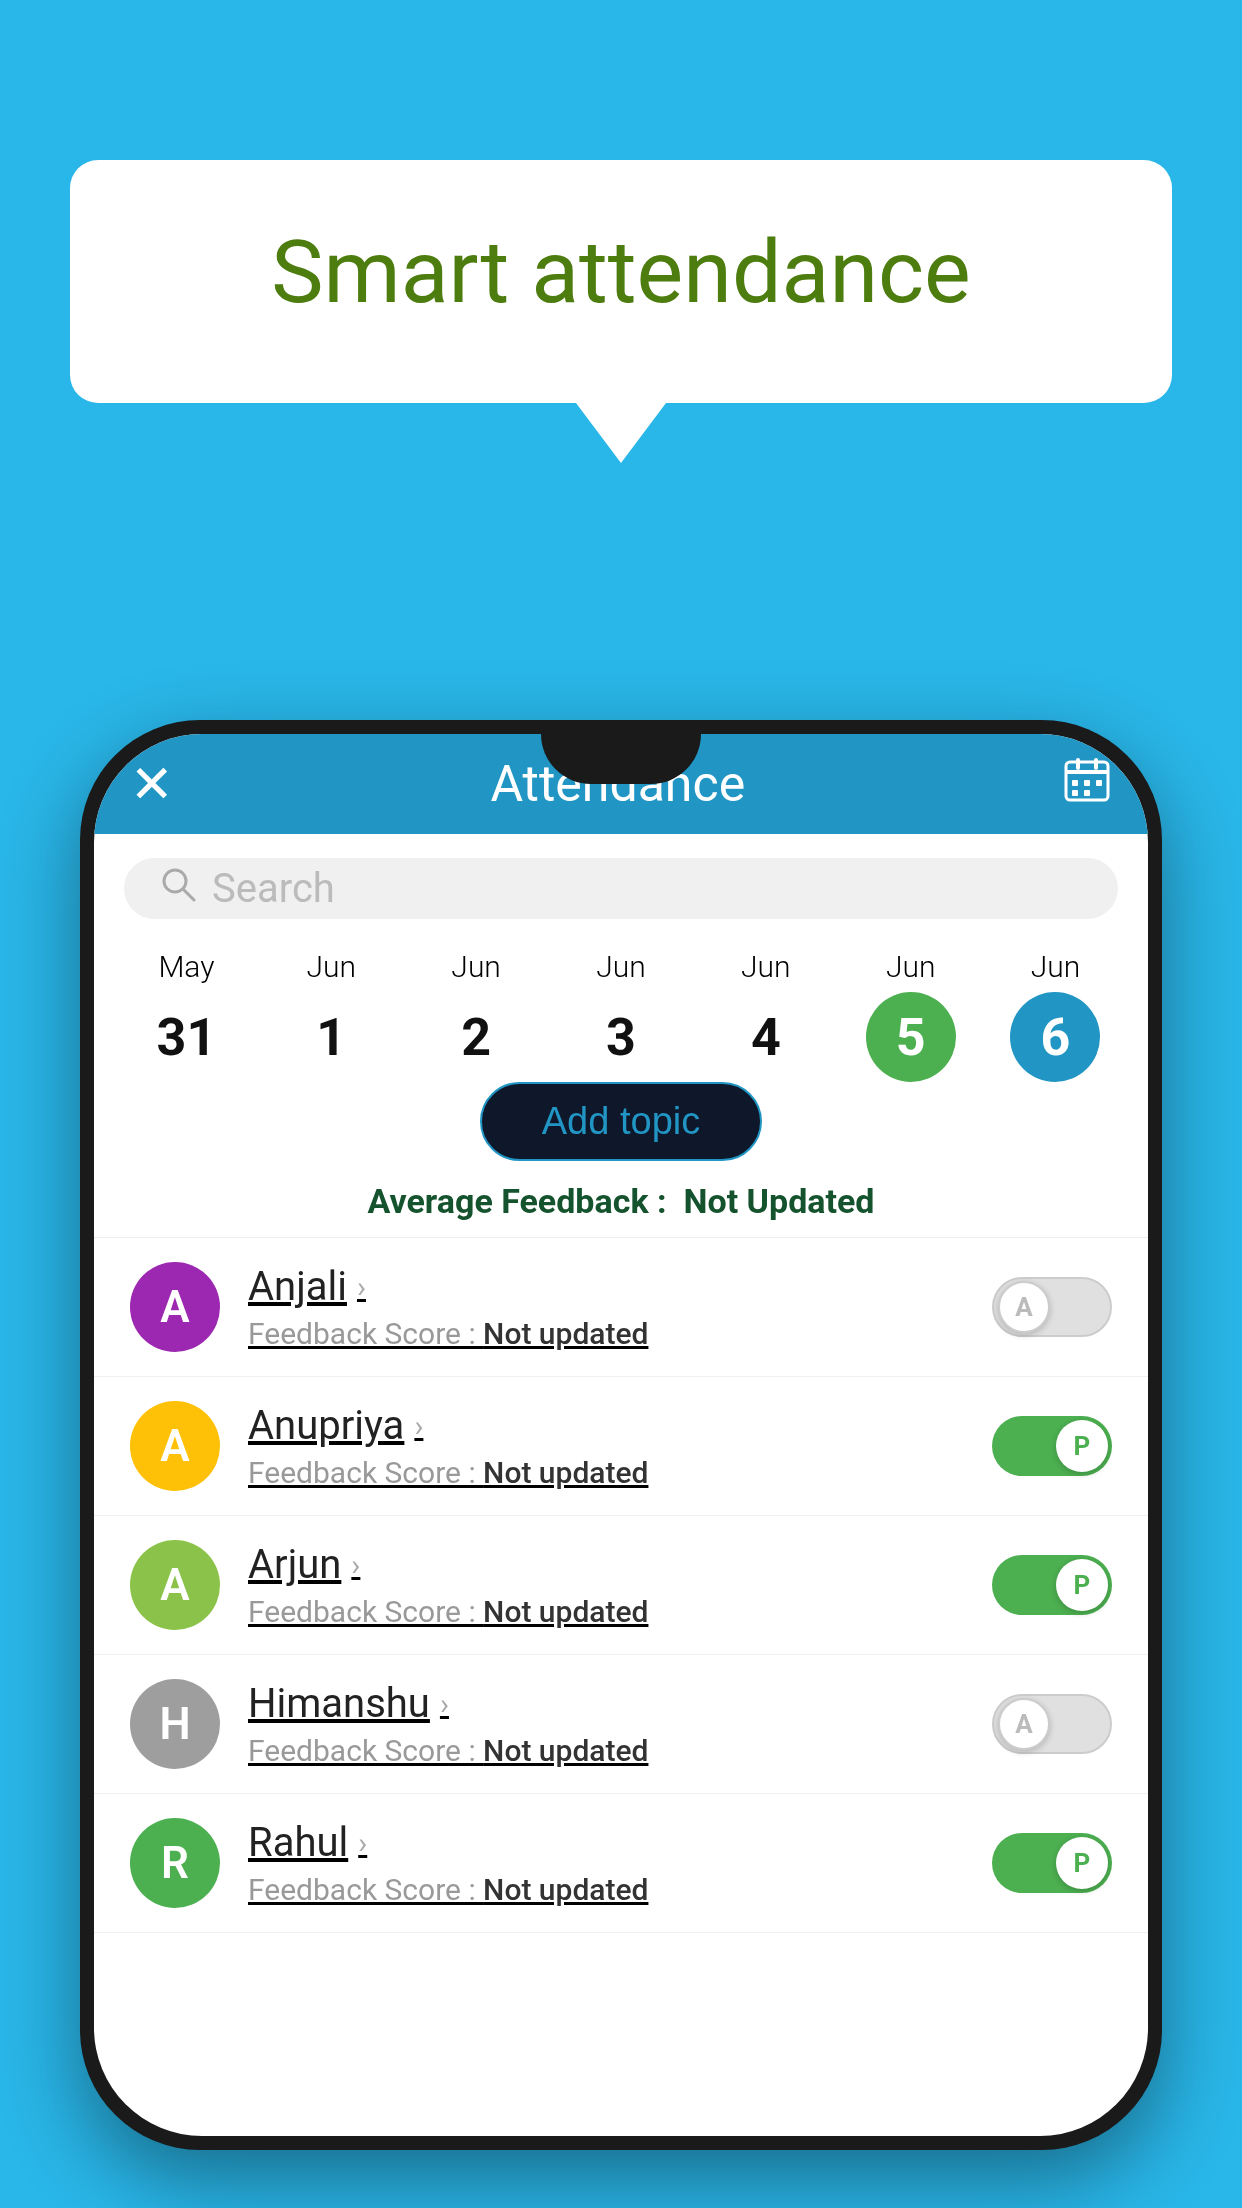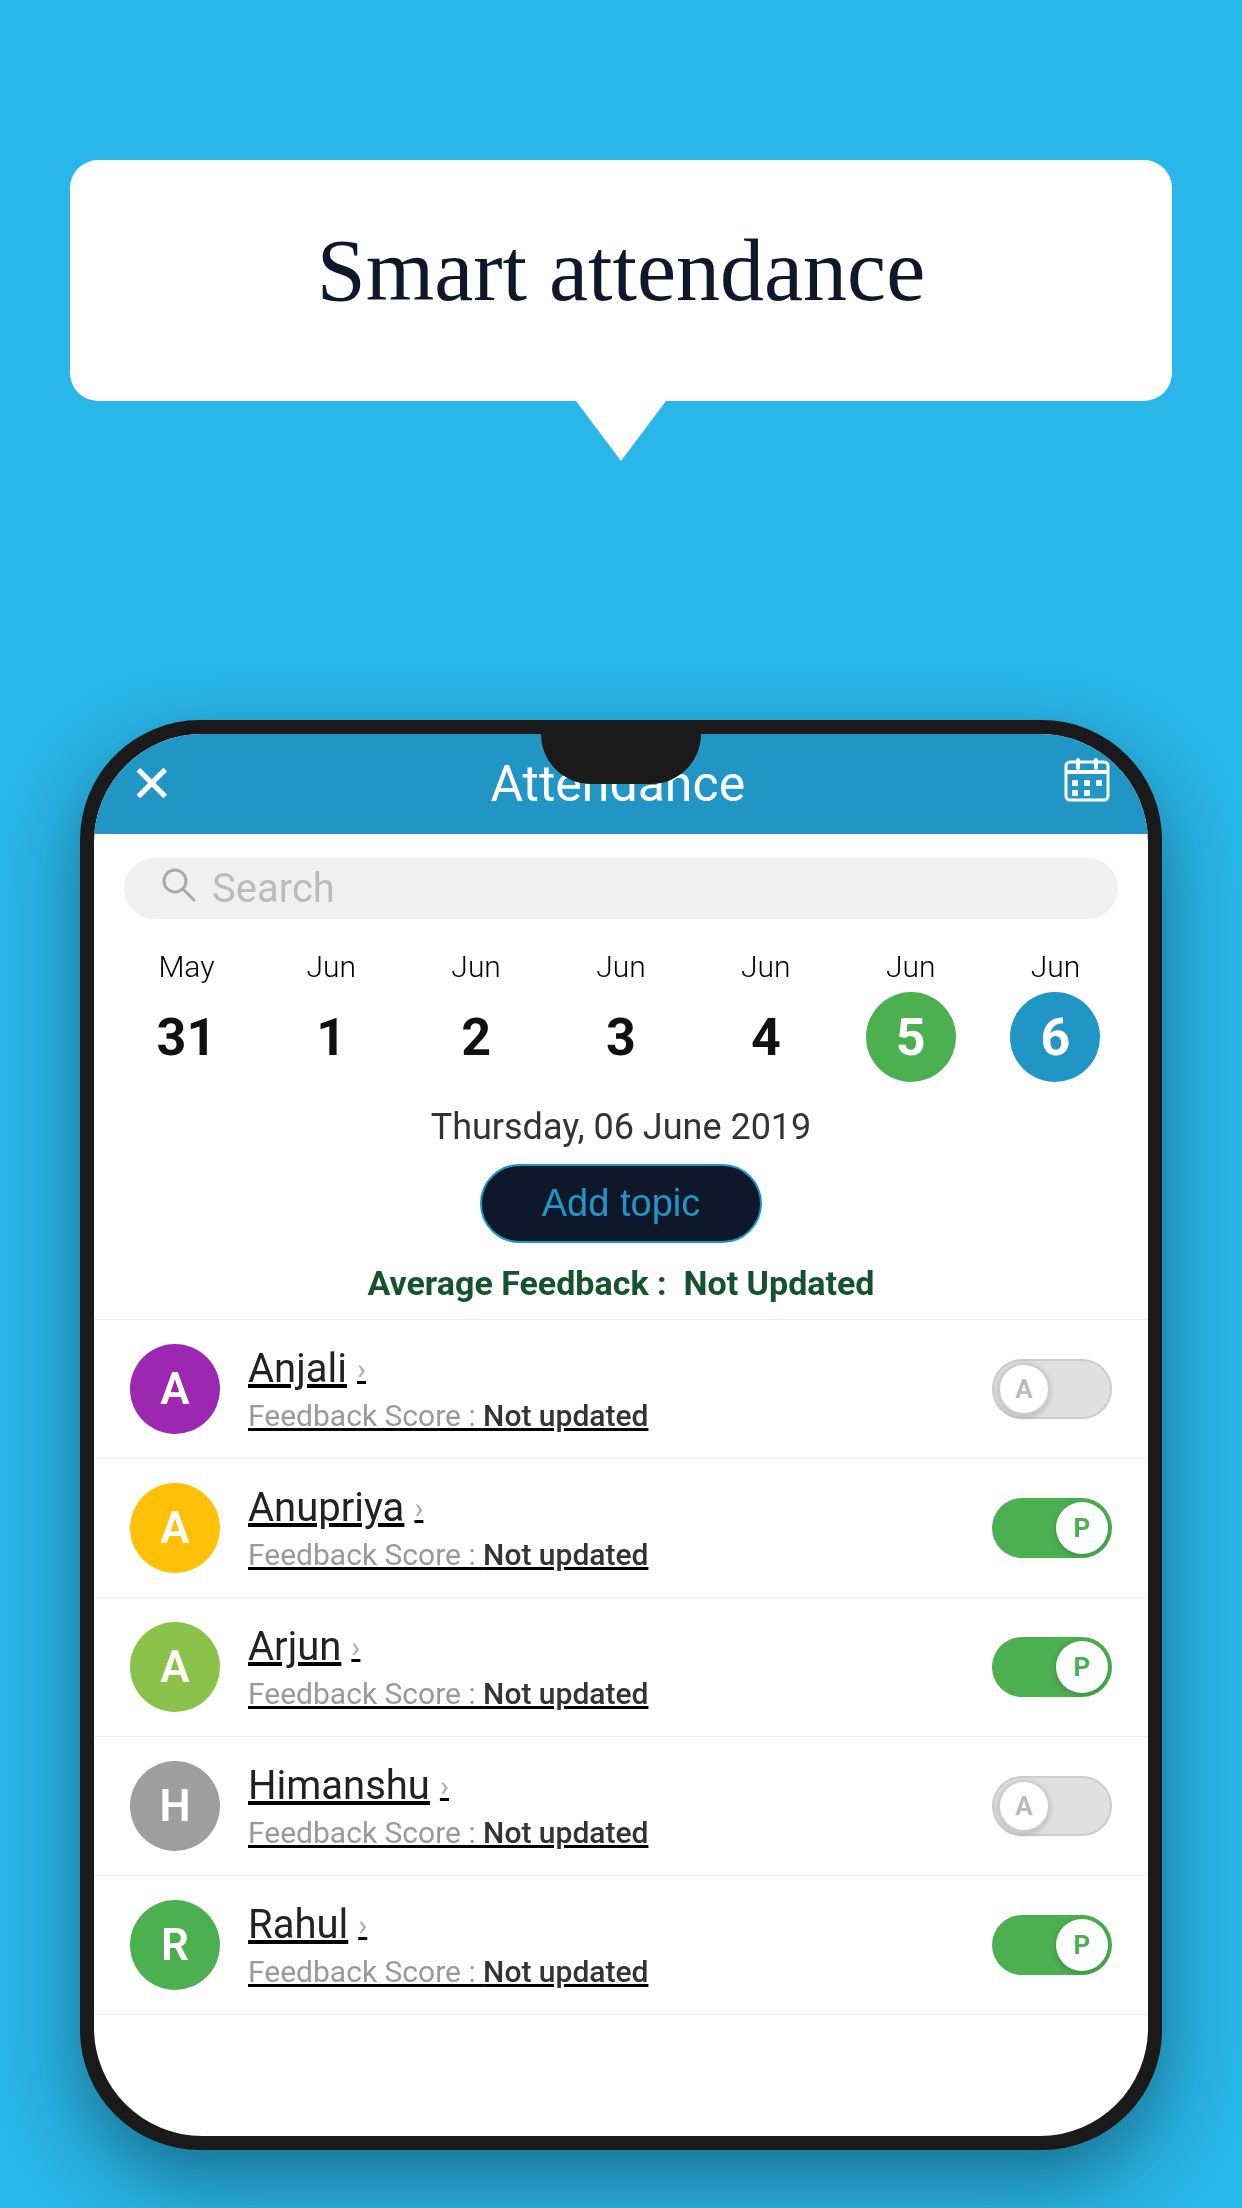--- a/index.html
+++ b/index.html
@@ -23,25 +23,24 @@
       align-items: center;
     }
     .speech-bubble {
       background: white;
       border-radius: 28px;
       padding: 60px 80px;
       width: 100%;
       text-align: center;
     }
     .speech-bubble-title {
-      color: #0f172a;
+      color: #4d7c0f;
       font-size: 88px;
       font-weight: 400;
       margin-bottom: 20px;
-      font-family: Liberation Serif, serif;
     }
     .speech-bubble-subtitle {
       color: #888;
       font-size: 46px;
       font-weight: 300;
     }
     .speech-bubble-arrow {
       width: 0;
       height: 0;
       border-left: 45px solid transparent;
@@ -392,21 +391,20 @@
         <div class="cal-day">
           <span class="cal-month">Jun</span>
           <span class="cal-date today">5</span>
         </div>
         <div class="cal-day">
           <span class="cal-month">Jun</span>
           <span class="cal-date selected">6</span>
         </div>
       </div>
 
-      <div class="date-display">Thursday, 06 June 2019</div>
 
       <button class="add-topic-btn">Add topic</button>
 
       <div class="avg-feedback">
         <span>Average Feedback :</span>
         &nbsp;<span>Not Updated</span>
       </div>
 
       <div class="divider"></div>
 

